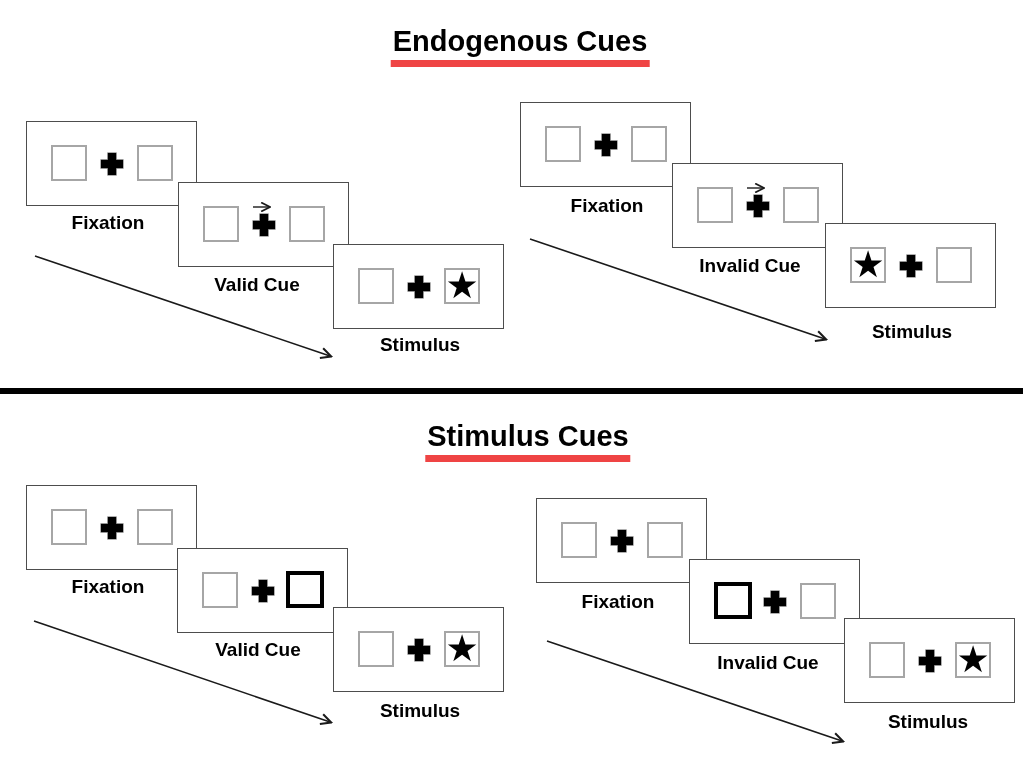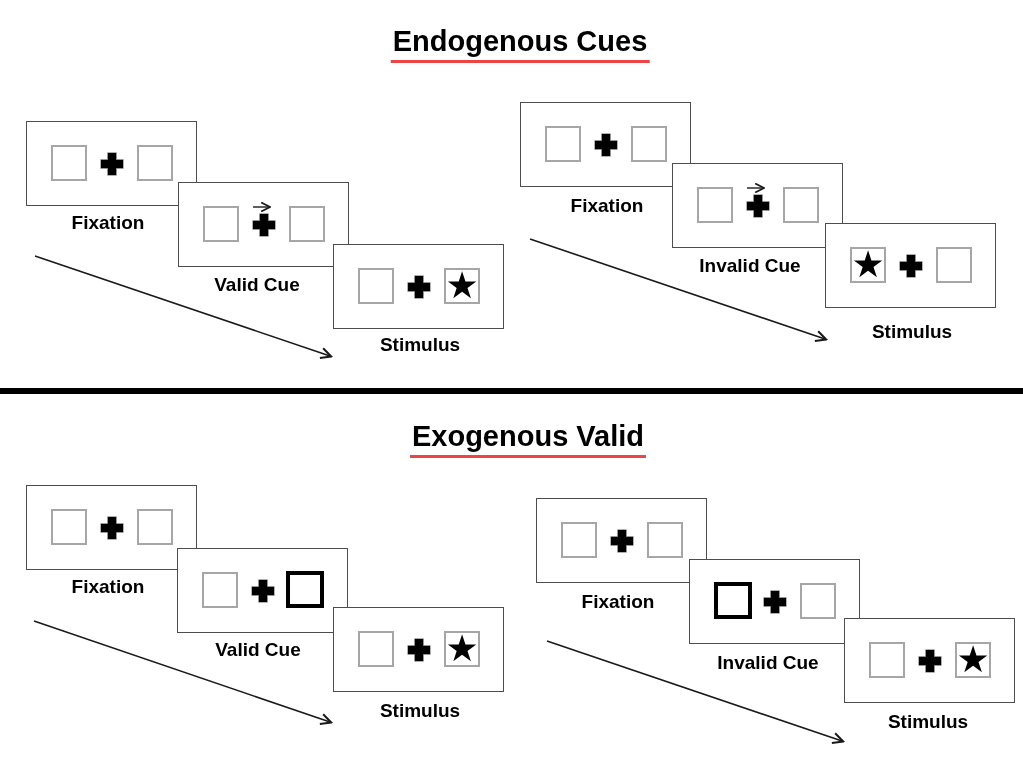--- a/index.html
+++ b/index.html
@@ -4,21 +4,21 @@
 <style>
   html,body{margin:0;padding:0;}
   body{
     width:1023px;height:767px;position:relative;background:#ffffff;
     font-family:"Liberation Sans",sans-serif;overflow:hidden;
   }
   *{box-sizing:border-box;}
   .sec-title{
     position:absolute;transform:translateX(-50%);
     font-size:29px;font-weight:bold;color:#000;
-    border-bottom:3px solid #ef4444;padding:0 2px 2px 2px;white-space:nowrap;
+    border-bottom:7px solid #ef4444;padding:0 2px 2px 2px;white-space:nowrap;
   }
   .divider{
     position:absolute;left:0;right:0;top:388px;height:6px;background:#000;
   }
   .panel{
     position:absolute;width:171px;height:85px;background:#fff;
     border:1.5px solid #4d4d4d;
   }
   .box{
     position:absolute;top:23px;width:36px;height:36px;background:#fff;
@@ -124,21 +124,21 @@
     </div>
   <svg class="plus" viewBox="0 0 23 23">
       <path d="M7 0 H16 V7 H23 V16 H16 V23 H7 V16 H0 V7 H7 Z" fill="#000" stroke="#9a9a9a" stroke-width="0.8"></path>
     </svg>
   <div class="box right"></div>
 </div>
 <div class="plabel" style="left:912px;top:322px">Stimulus</div>
 
 <div class="divider"></div>
 
-<div class="sec-title" style="left:528px;top:420px">Exogenous Valid</div>
+<div class="sec-title" style="left:528px;top:420px">Stimulus Cues</div>
 
 <svg class="timeline-arrow" style="left:29px;top:615px" width="312" height="115">
   <line x1="5" y1="6" x2="301" y2="107" stroke="#1a1a1a" stroke-width="1.6" marker-end="url(#arrowhead)"></line>
 </svg>
 <div class="panel" style="left:26px;top:485px">
   <div class="box left"></div>
   <svg class="plus" viewBox="0 0 23 23">
       <path d="M7 0 H16 V7 H23 V16 H16 V23 H7 V16 H0 V7 H7 Z" fill="#000" stroke="#9a9a9a" stroke-width="0.8"></path>
     </svg>
   <div class="box right"></div>

